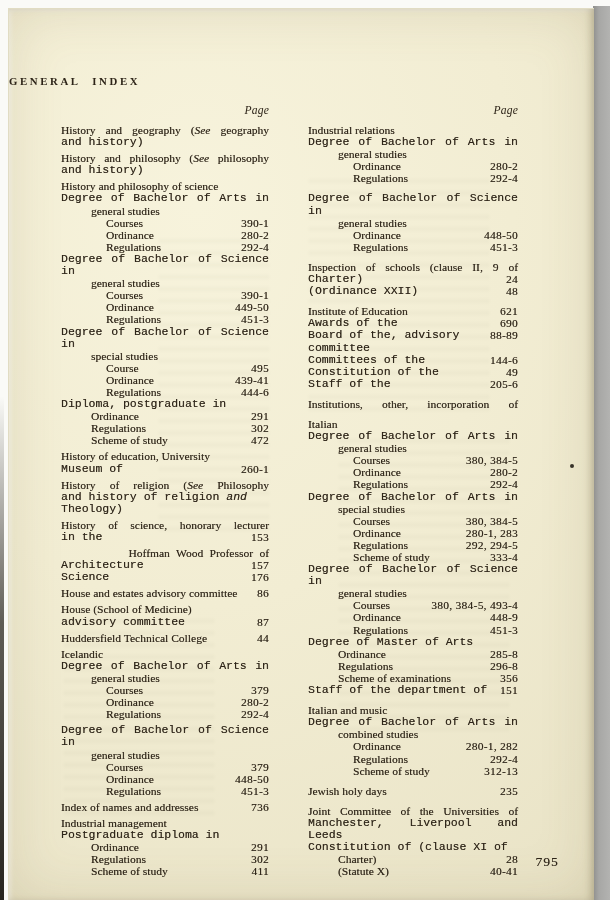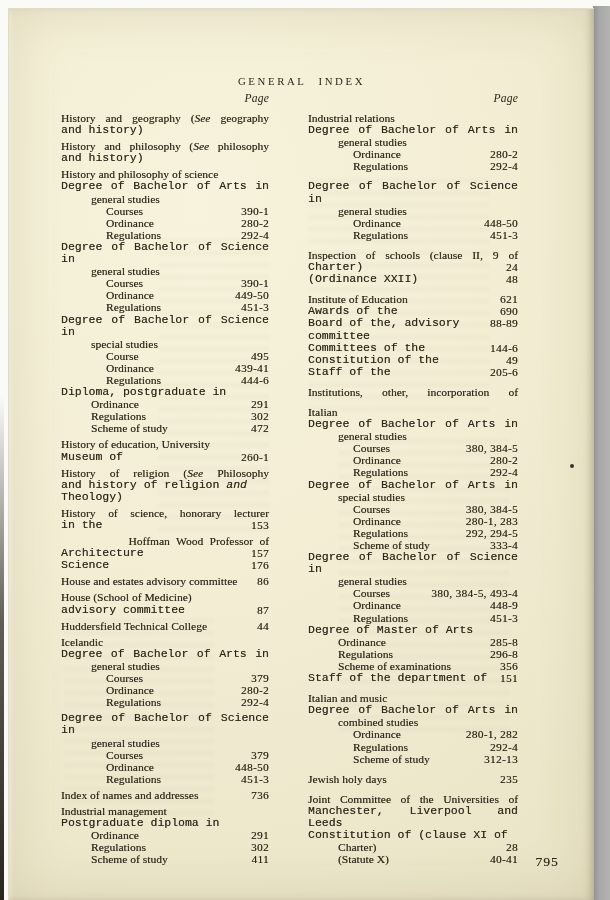--- a/index.html
+++ b/index.html
@@ -37,26 +37,26 @@
   }
   .ghost{
     position:absolute;
     background:repeating-linear-gradient(180deg, rgba(104,110,78,.075) 0 4px, rgba(104,110,78,0) 4px 12px);
     filter:blur(1.6px);
     opacity:.55;
     pointer-events:none;
   }
   .header{
     position:absolute;top:66px;left:0;right:0;
-    text-align:center;
-    font-size:10.8px;font-weight:400;
+    text-align:left;
+    font-size:10.8px;font-weight:700;
     letter-spacing:2.6px;word-spacing:7px;
     color:var(--ink);
   }
-  .col{position:absolute;top:84px;}
+  .col{position:absolute;top:96px;}
   #colL{left:52px;width:208px;}
   #colR{left:299px;width:210px;}
   .page-label{
     text-align:right;font-style:italic;font-size:11.6px;
     height:14px;line-height:12px;margin-bottom:5px;
     letter-spacing:.2px;
   }
   .row{
     position:relative;
     font-size:11.4px;line-height:12.1px;min-height:12.1px;

